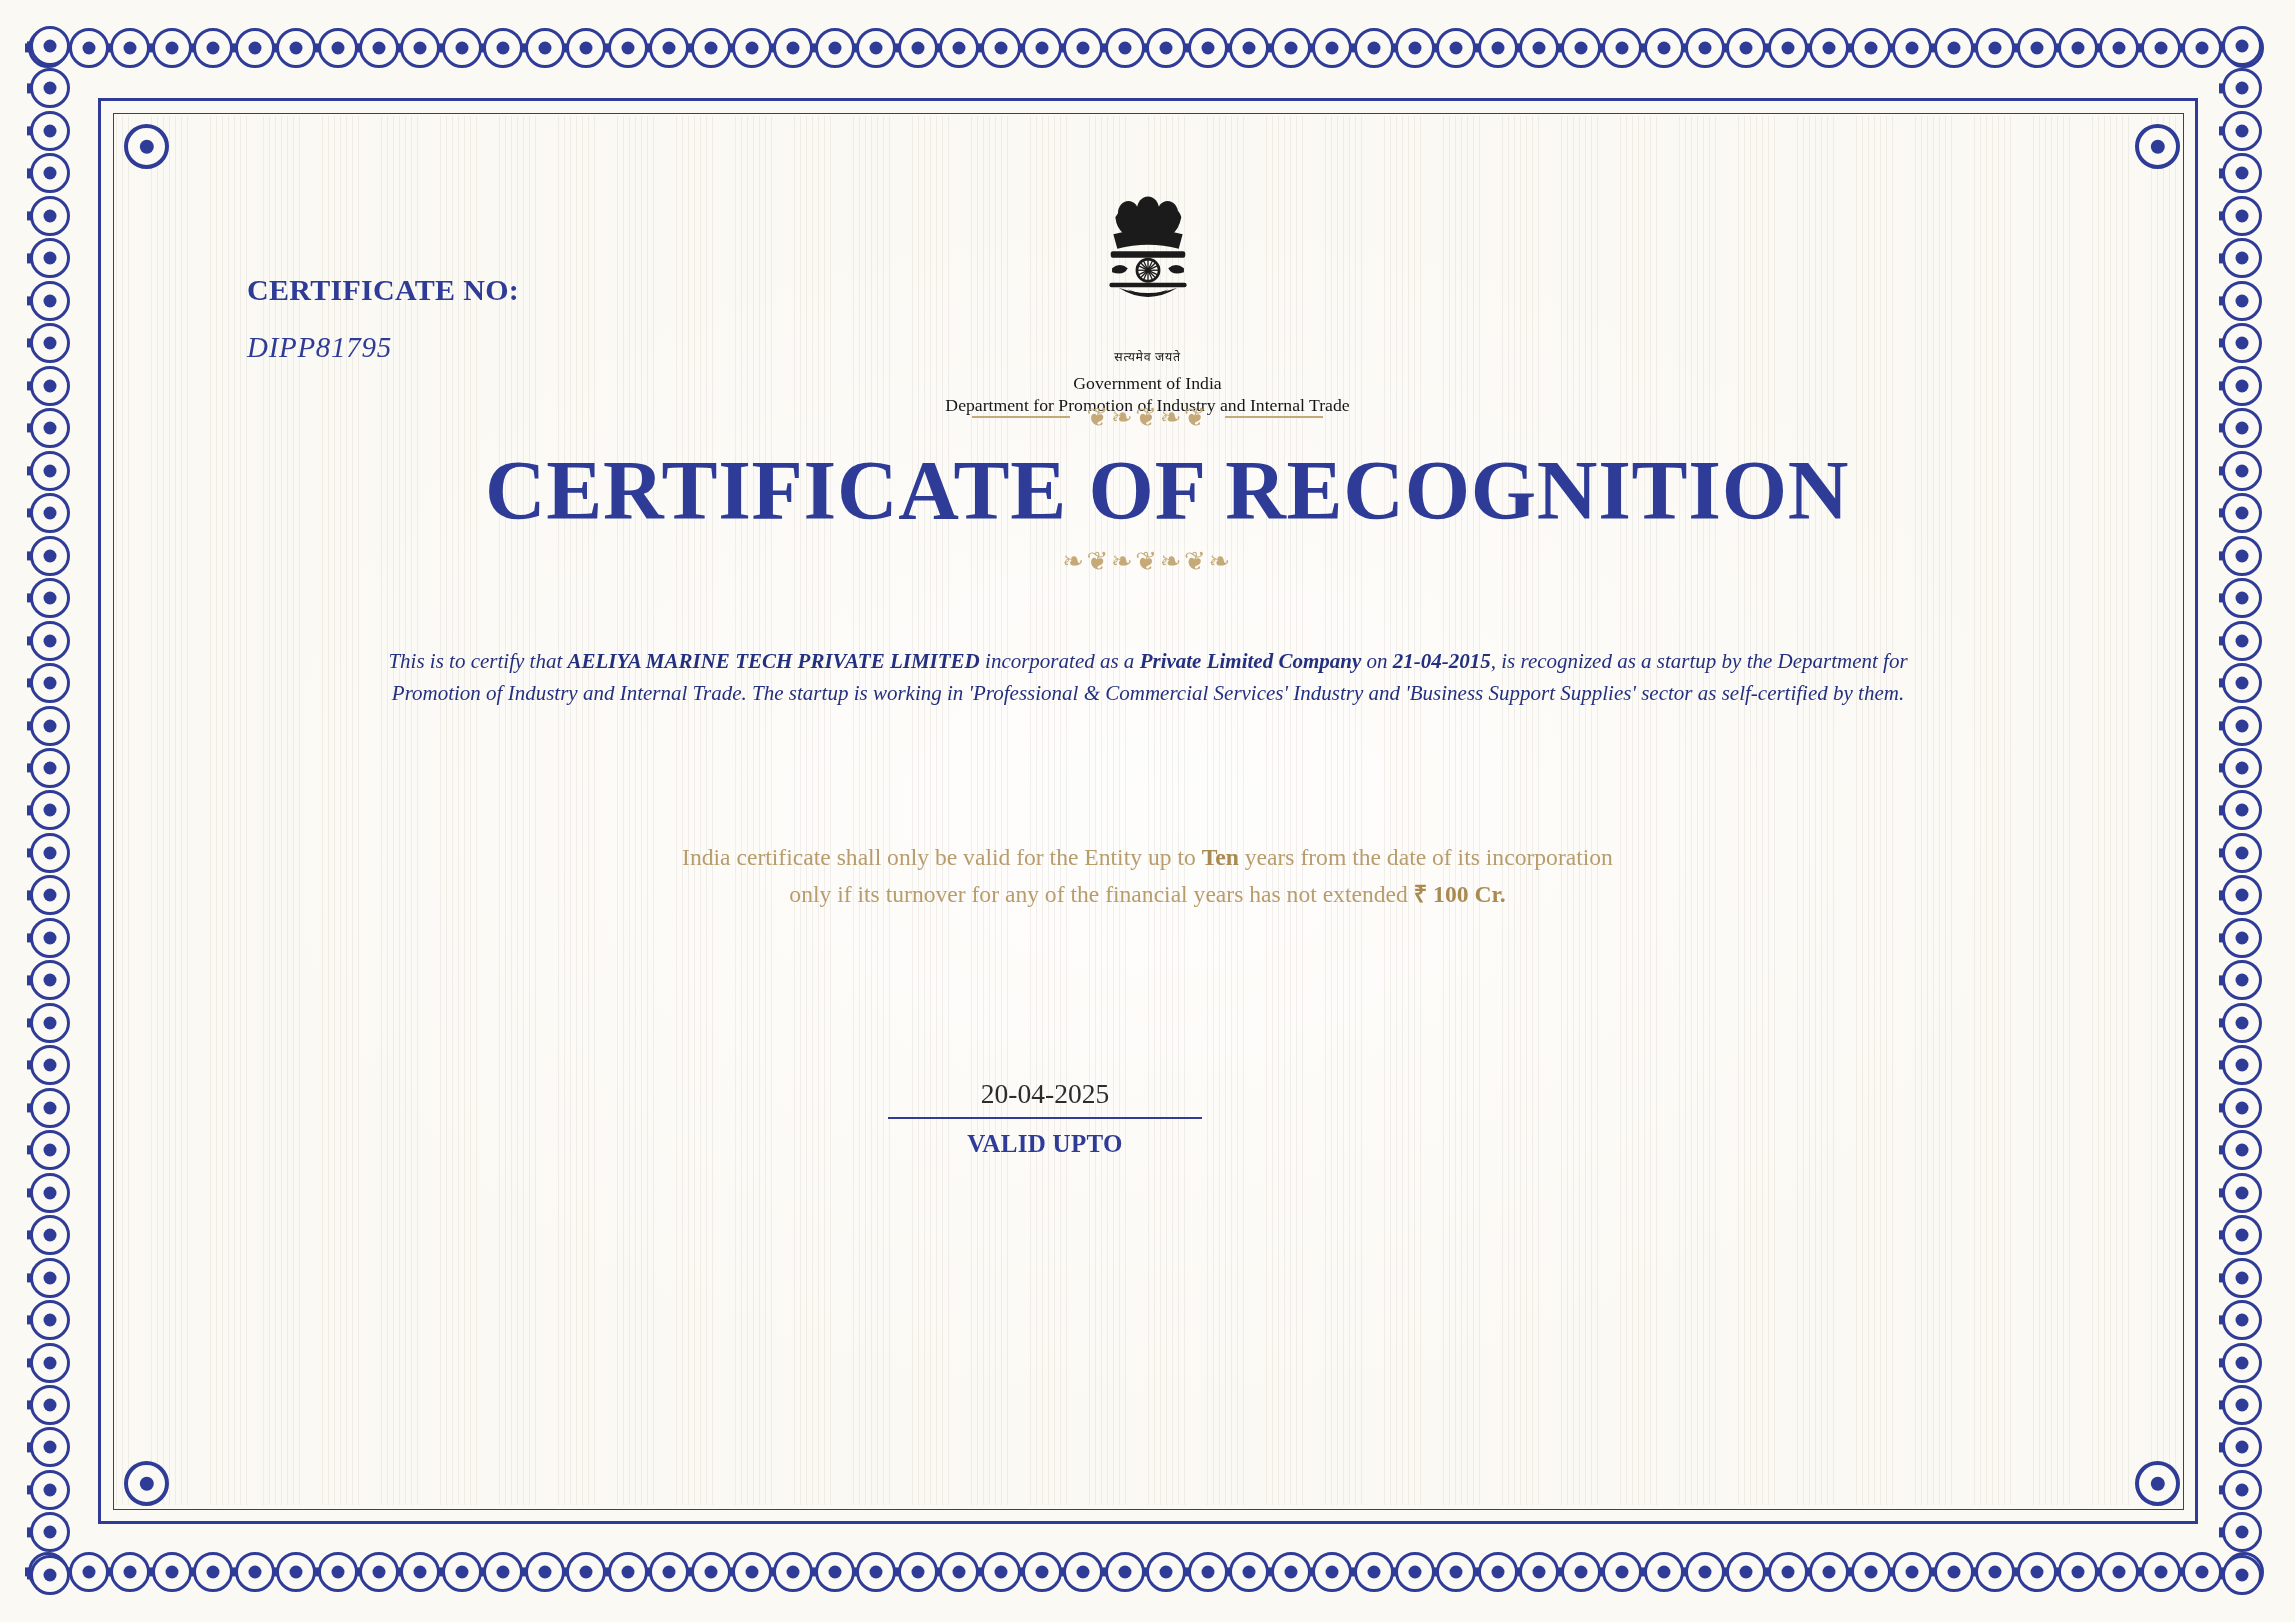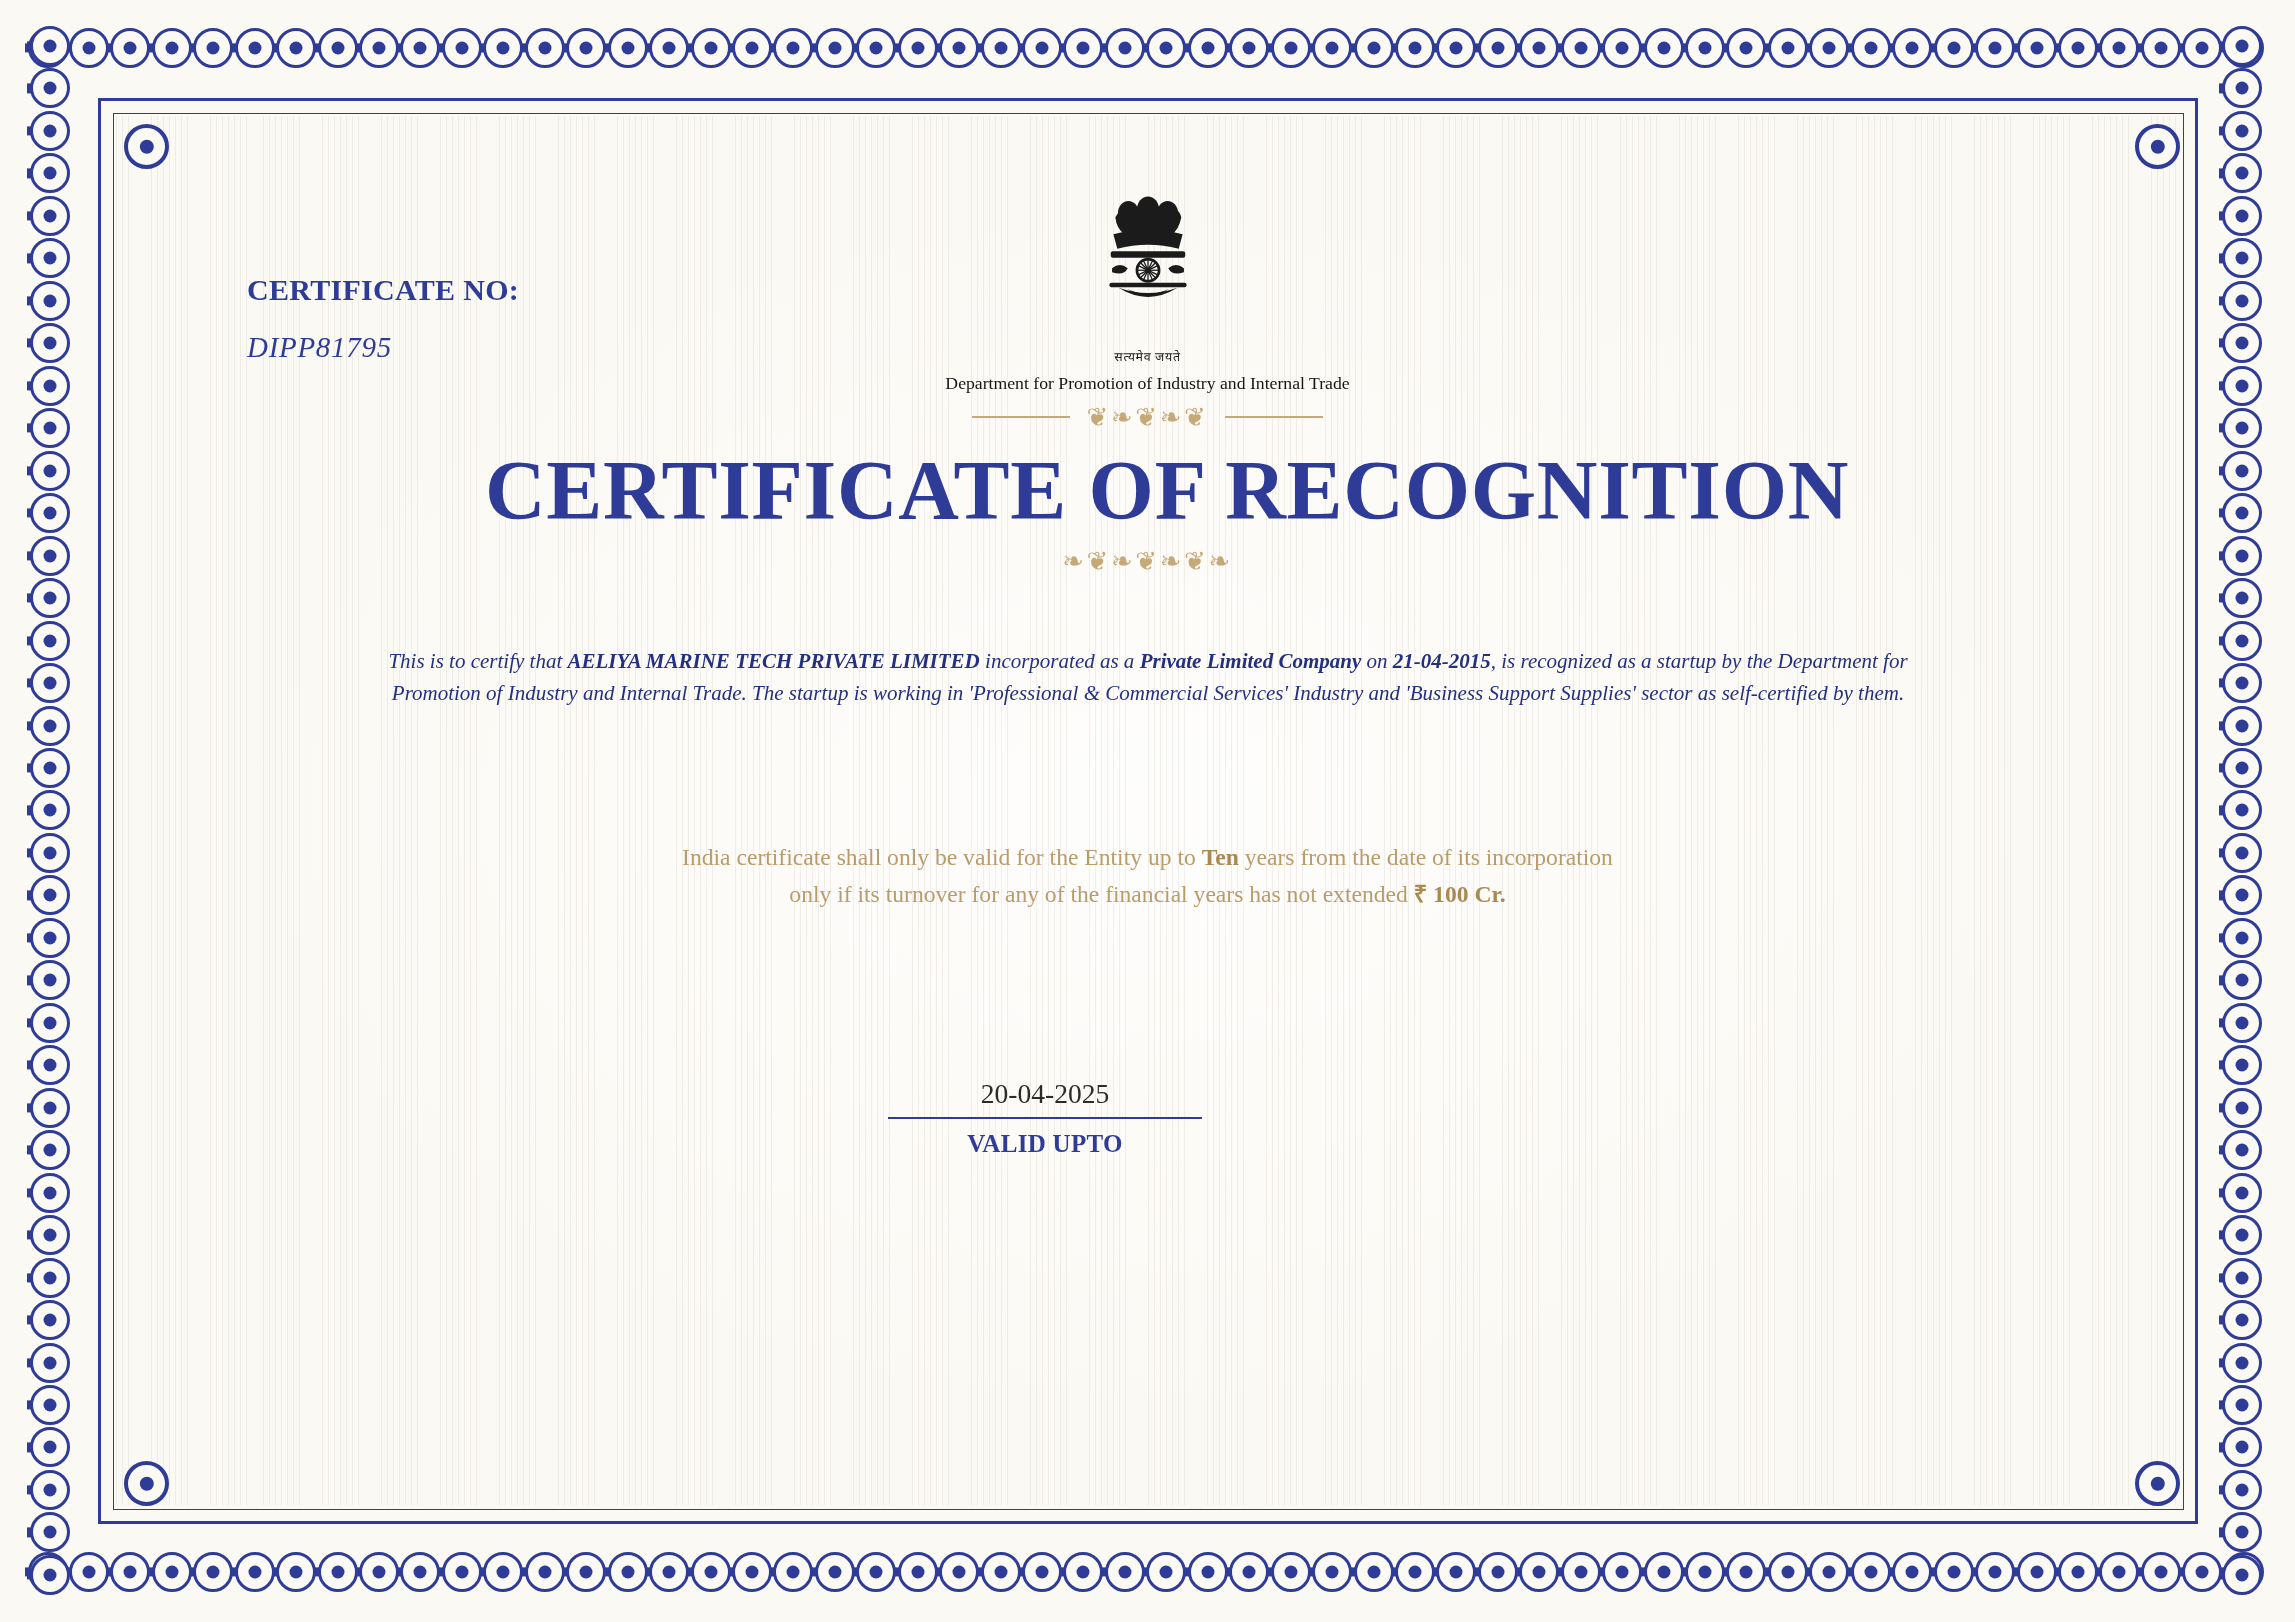--- a/index.html
+++ b/index.html
@@ -532,20 +532,21 @@
           <path d="M20 130 q12 -10 24 0 q-6 12 -24 6z"></path>
           <path d="M130 130 q-12 -10 -24 0 q6 12 24 6z"></path>
 
           <rect x="16" y="152" width="118" height="7" rx="3"></rect>
           <path d="M30 160 q45 28 90 0 q-45 16 -90 0z"></path>
           <path d="M44 162 q31 22 62 0 q-31 14 -62 0z"></path>
         </g>
       </svg>
       <div class="emblem-motto">सत्यमेव जयते</div>
       <div class="gov-lines">
+        <div>Government of India</div>
         <div>Department for Promotion of Industry and Internal Trade</div>
       </div>
     </div>
 
 
     <div class="title-area">
       <div class="flourish">
         <span class="rule"></span>
         <span class="swirl">❦❧❦❧❦</span>
         <span class="rule"></span>

